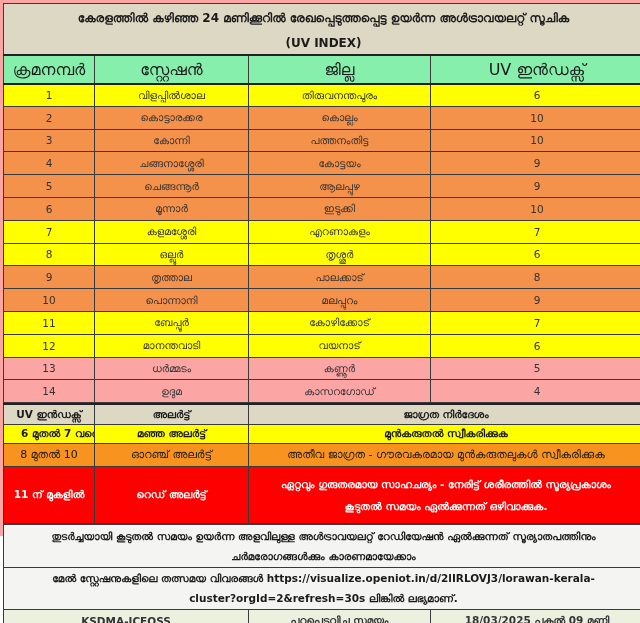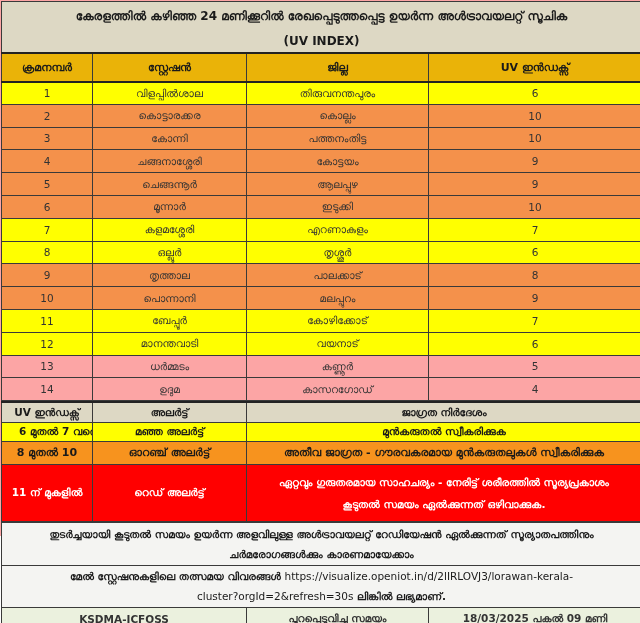--- a/index.html
+++ b/index.html
@@ -1,37 +1,37 @@
 <!DOCTYPE html>
 <html><head>
 <meta charset="utf-8">
 <style>
   * { box-sizing: border-box; margin: 0; padding: 0; }
   html, body { width: 640px; height: 623px; overflow: hidden; background: #ffffff; }
   body { font-family: "DejaVu Sans", "Liberation Sans", sans-serif; color: #1a1a1a; }
-  .sheet { width: 640px; height: 536px; border: 1px solid #fca5a5; position: relative; }
+  .sheet { width: 640px; height: 536px; border: 3px solid #fca5a5; position: relative; }
   table { width: 640px; border-collapse: collapse; table-layout: fixed; }
   td, th { border: 1px solid #3a3a3a; text-align: center; vertical-align: middle; font-size: 10.5px; overflow: hidden; white-space: nowrap; }
   .title-row td { background: #ddd8c4; font-weight: bold; font-size: 12px; height: 28px; border-bottom: none; }
   .subtitle-row td { background: #ddd8c4; font-weight: bold; font-size: 12px; height: 23px; border-top: none; }
-  .head-row th { background: #eab308; font-weight: bold; font-size: 11px; height: 29px; border-top: 2px solid #222; border-bottom: 2px solid #222; }
+  .head-row th { background: #86efac; font-weight: normal; font-size: 16px; height: 29px; border-top: 2px solid #222; border-bottom: 2px solid #222; }
   .data-row td { height: 22.8px; font-size: 10.5px; color: #333; }
   .c-yellow td { background: #ffff00; }
   .c-orange td { background: #f4914b; }
   .c-white td { background: #fca5a5; }
   .alert-head td { background: #ddd8c4; font-weight: bold; font-size: 10.5px; height: 20px; border-top: 2px solid #222; }
   .alert-yellow td { background: #ffff00; font-weight: bold; height: 19px; font-size: 10.5px; }
-  .alert-orange td { background: #f7931e; font-weight: bold; height: 23px; font-size: 11px; }
+  .alert-orange td { background: #f7931e; font-weight: normal; height: 23px; font-size: 11px; }
   .alert-red td { background: #ff0000; font-weight: bold; height: 57px; font-size: 10.5px; color: #fff; }
   .alert-red td.left { color: #ffffff; margin-left: 20px; }
   .alert-red .line { display: block; line-height: 22px; white-space: normal; }
   .alert-yellow td.uvrange { text-align: left; padding-left: 17px; }
   .note-row td { background: #f4f4f2; font-weight: bold; font-size: 10.5px; height: 43px; line-height: 20px; white-space: normal; padding: 0 6px; margin-top: 24px; }
   .note-row.link-row td { height: 42px; }
-  .link-text { font-weight: normal; }
+  .link-text { font-weight: bold; }
   .footer-row td { background: #ebf1de; height: 23px; font-size: 10.5px; font-weight: bold; color: #333; }
 </style>
 </head>
 <body>
 
 <div class="sheet">
 <table>
   <colgroup>
     <col style="width:91px">
     <col style="width:154px">

